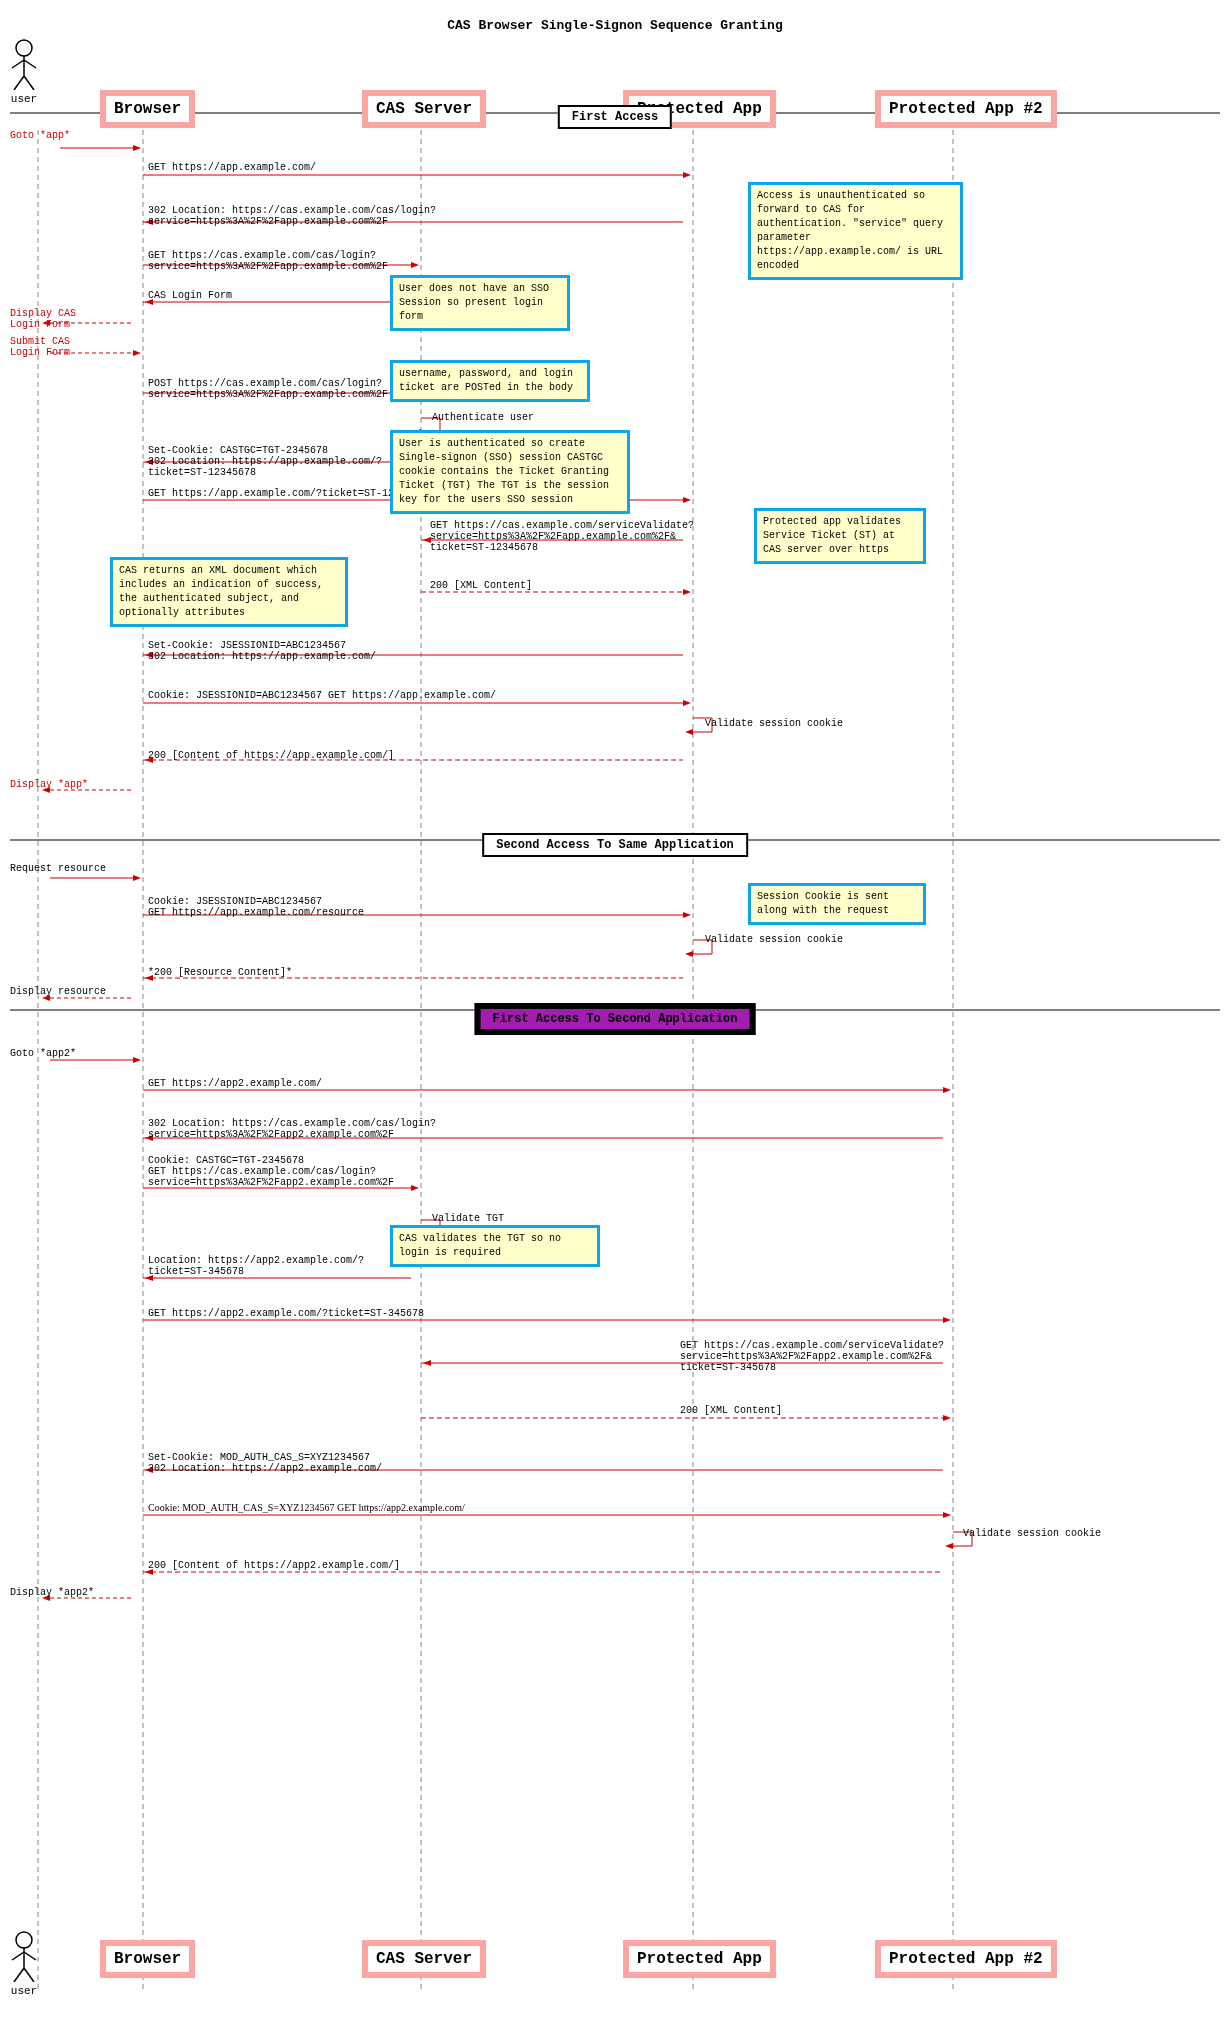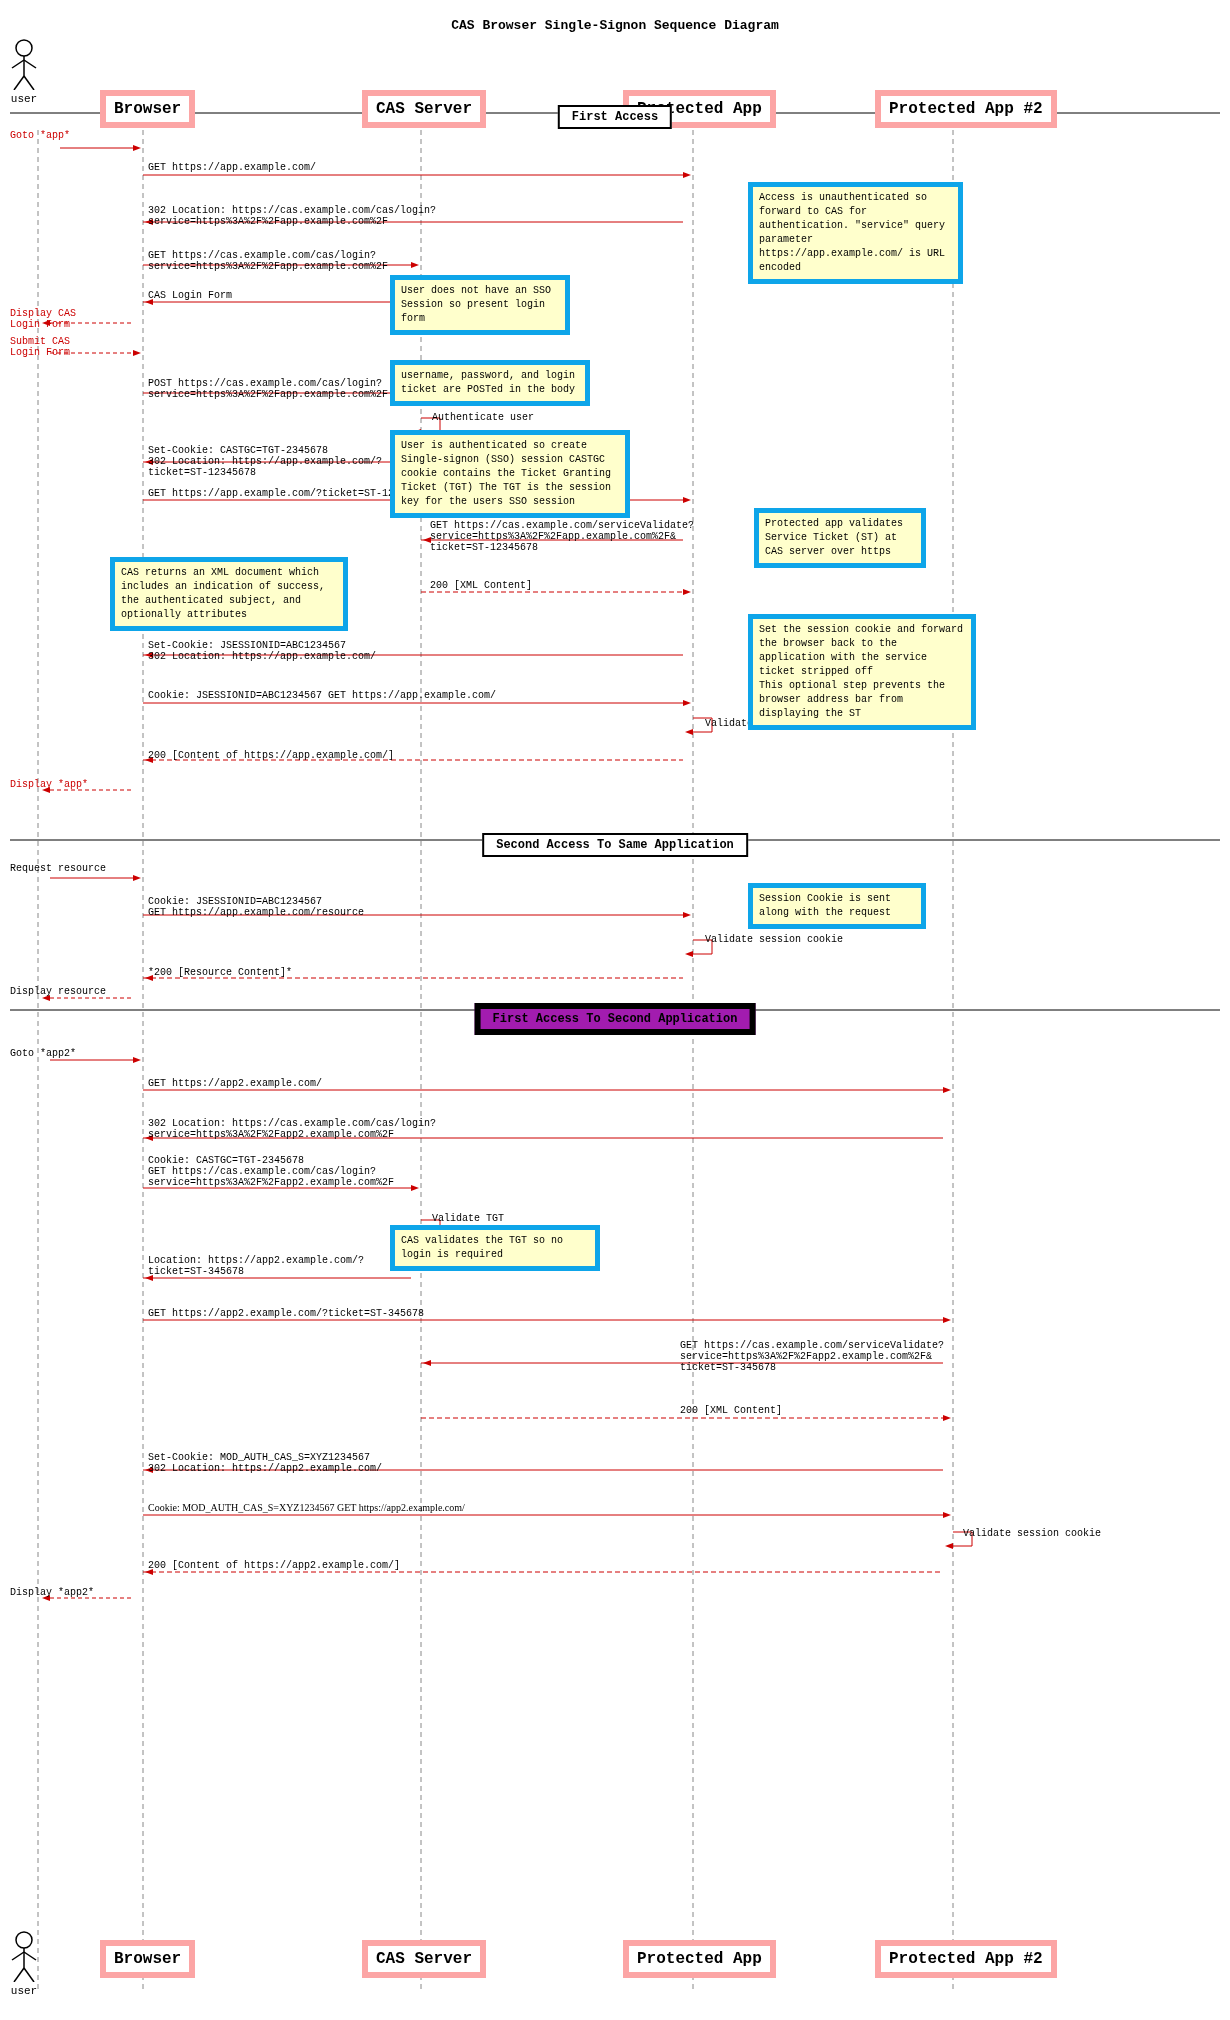--- a/index.html
+++ b/index.html
@@ -37,21 +37,21 @@
       text-align: center;
       font-size: 16px;
       font-weight: bold;
       white-space: nowrap;
     }
 
     
     .note-box {
       position: absolute;
       background: #ffffcc;
-      border: 5px solid #0ea5e9;
+      border: 3px solid #0ea5e9;
       padding: 4px 6px;
       font-size: 10px;
       line-height: 1.4;
     }
 
     
     .arrows-svg {
       position: absolute;
       top: 0;
       left: 0;
@@ -188,21 +188,21 @@
     <polygon points="953,1543 945,1546 953,1549" fill="#c00"></polygon>
 
     <line x1="143" y1="1572" x2="943" y2="1572" stroke="#c00" stroke-width="1" stroke-dasharray="5,3"></line>
     <polygon points="153,1569 145,1572 153,1575" fill="#c00"></polygon>
 
     <line x1="50" y1="1598" x2="133" y2="1598" stroke="#c00" stroke-width="1" stroke-dasharray="4,3"></line>
     <polygon points="50,1595 42,1598 50,1601" fill="#c00"></polygon>
 
   </svg>
 
-  <div class="diagram-title" style="position:absolute;top:8px;left:0;right:0;">CAS Browser Single-Signon Sequence Diagram</div>
+  <div class="diagram-title" style="position:absolute;top:8px;left:0;right:0;">CAS Browser Single-Signon Sequence Granting</div>
 
   <div style="position:absolute;top:38px;left:8px;text-align:center;">
     <svg width="32" height="52" viewBox="0 0 32 52">
       <circle cx="16" cy="10" r="8" fill="none" stroke="#000" stroke-width="1.5"></circle>
       <line x1="16" y1="18" x2="16" y2="38" stroke="#000" stroke-width="1.5"></line>
       <line x1="16" y1="22" x2="4" y2="30" stroke="#000" stroke-width="1.5"></line>
       <line x1="16" y1="22" x2="28" y2="30" stroke="#000" stroke-width="1.5"></line>
       <line x1="16" y1="38" x2="6" y2="52" stroke="#000" stroke-width="1.5"></line>
       <line x1="16" y1="38" x2="26" y2="52" stroke="#000" stroke-width="1.5"></line>
     </svg>
@@ -315,23 +315,20 @@
   </div>
 
   <div class="note-box" style="left:748px;top:508px;width:172px;margin-left:6px;">
     Protected app validates Service Ticket (ST) at CAS server over https
   </div>
 
   <div class="note-box" style="left:110px;top:557px;width:238px;">
     CAS returns an XML document which includes an indication of success, the authenticated subject, and optionally attributes
   </div>
 
-  <div class="note-box" style="left:748px;top:614px;width:228px;">
-    Set the session cookie and forward the browser back to the application with the service ticket stripped off<br>This optional step prevents the browser address bar from displaying the ST
-  </div>
 
   <div class="note-box" style="left:748px;top:883px;width:178px;">
     Session Cookie is sent along with the request
   </div>
 
   <div class="note-box" style="left:390px;top:1225px;width:210px;">
     CAS validates the TGT so no login is required
   </div>
 
   <div style="position:absolute;top:1930px;left:8px;text-align:center;">

